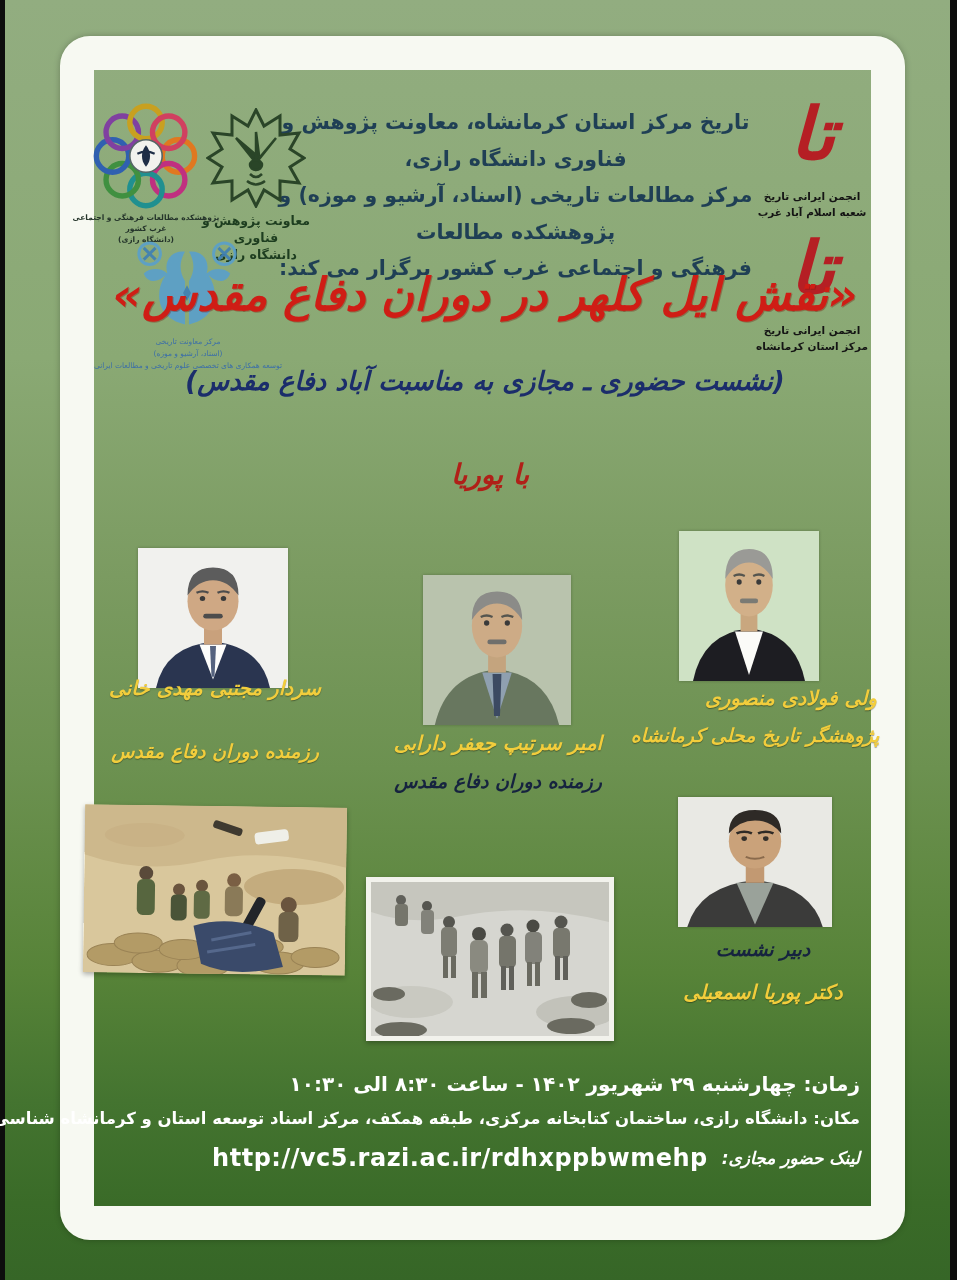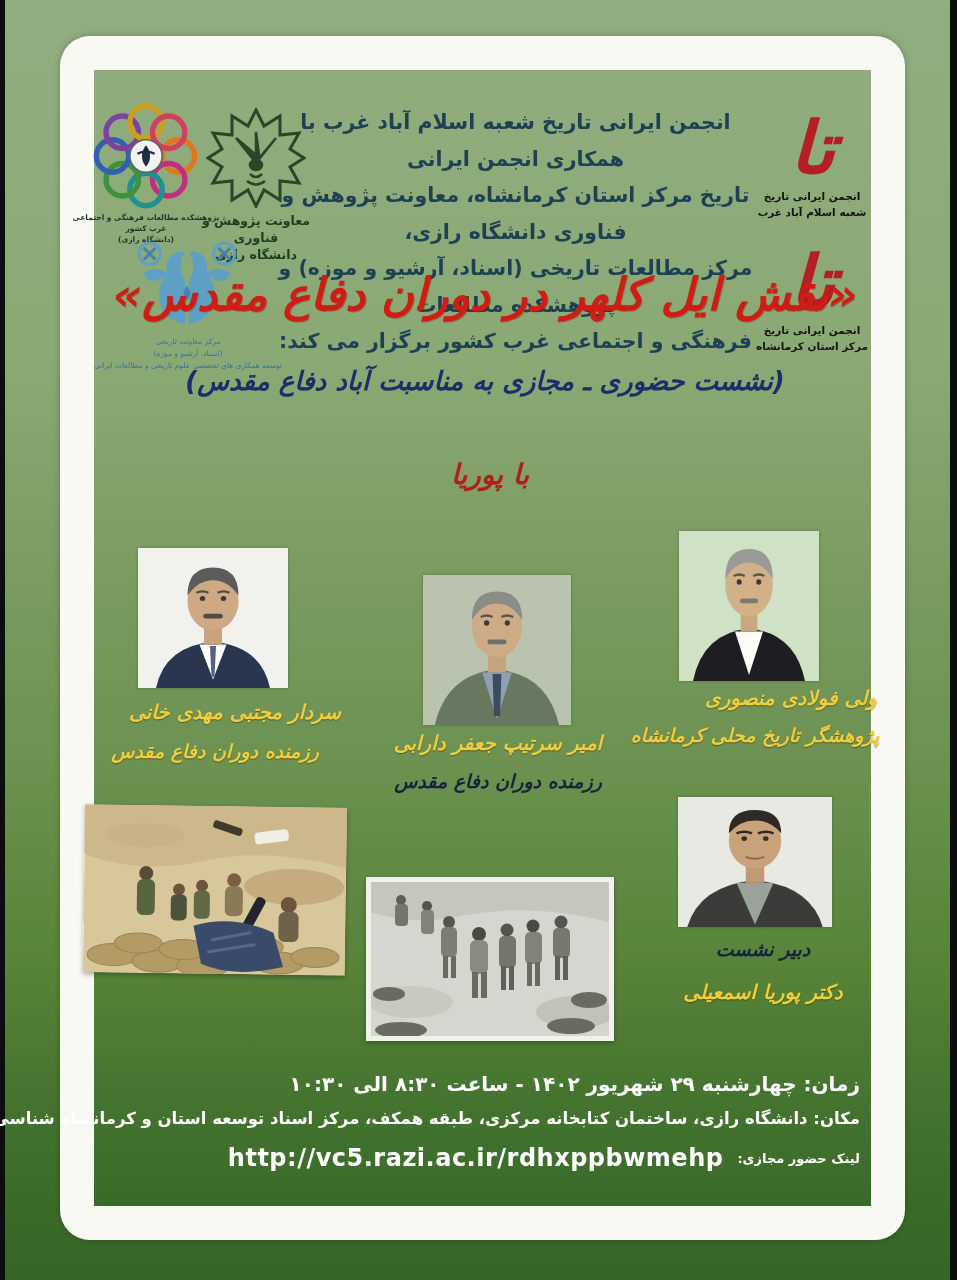--- a/index.html
+++ b/index.html
@@ -23,21 +23,21 @@
     left:258px;top:104px;width:515px;text-align:center;
     color:#1f3f55;font-weight:bold;font-size:20.5px;line-height:36.5px;
   }
   
   .rings-logo{left:92px;top:102px;width:108px;height:108px;}
   .rings-caption{left:66px;top:212px;width:160px;text-align:center;color:#25352b;font-size:7.5px;line-height:11px;font-weight:bold;}
   .razi-logo{left:206px;top:108px;width:100px;height:100px;}
   .razi-caption{left:186px;top:212px;width:140px;text-align:center;color:#1d3d1f;font-weight:bold;font-size:12.5px;line-height:17px;}
   .peacock-logo{left:128px;top:238px;width:118px;height:96px;}
   .peacock-caption{left:83px;top:336px;width:210px;text-align:center;color:#3c6fa8;font-size:7.5px;line-height:12px;}
-  .ta-logo{width:88px;height:86px;display:flex;align-items:flex-end;justify-content:center;}
+  .ta-logo{width:88px;height:86px;display:flex;align-items:flex-start;justify-content:center;}
   .ta-logo-1{left:768px;top:98px;}
   .ta-logo-2{left:768px;top:232px;}
   .ta-mark{font-family:"DejaVu Serif",serif;font-weight:bold;font-style:italic;font-size:72px;color:#b51f24;line-height:1;transform:scaleX(1.1);}
   .ta-caption{width:150px;text-align:center;color:#141414;font-weight:bold;font-size:10.5px;line-height:16px;}
   .ta-caption-1{left:737px;top:188px;}
   .ta-caption-2{left:737px;top:322px;}
   
   .main-title{
     left:110px;top:268px;width:750px;text-align:center;
     color:#cf1d15;font-size:45px;font-weight:bold;font-style:italic;
@@ -54,47 +54,46 @@
   
   .portrait{box-shadow:0 0 3px rgba(0,0,0,.25);}
   .portrait svg{display:block;width:100%;height:100%;}
   .p-mehdikhani{left:138px;top:548px;width:150px;height:140px;}
   .p-darabi{left:423px;top:575px;width:148px;height:150px;}
   .p-mansouri{left:679px;top:531px;width:140px;height:150px;}
   .p-esmaili{left:678px;top:797px;width:154px;height:130px;}
   .speaker-name{font-size:20px;font-weight:bold;font-style:italic;color:#f2cd3c;text-align:center;width:310px;text-shadow:0 1px 1px rgba(0,0,0,.35);}
   .speaker-role{font-size:19px;font-weight:bold;font-style:italic;color:#f2cd3c;text-align:center;width:310px;text-shadow:0 1px 1px rgba(0,0,0,.35);}
   .navy-text{color:#16233f !important;text-shadow:none !important;}
-  .n-mehdikhani{left:60px;top:700px;margin-left:20px;}  .r-mehdikhani{left:60px;top:740px;}
+  .n-mehdikhani{left:60px;top:676px;}  .r-mehdikhani{left:60px;top:740px;}
   .n-darabi{left:343px;top:731px;}     .r-darabi{left:343px;top:770px;}
   .n-mansouri{left:636px;top:686px;}   .r-mansouri{left:600px;top:724px;}
   .l-esmaili{left:608px;top:938px;}    .n-esmaili{left:608px;top:980px;}
   
   .war-photo{overflow:hidden;}
   .war-photo svg{display:block;width:100%;height:100%;}
   .war-left{left:84px;top:806px;width:262px;height:168px;transform:rotate(.8deg);box-shadow:0 2px 5px rgba(0,0,0,.3);}
   .war-mid{left:366px;top:877px;width:248px;height:164px;border:5px solid #f2f2ec;box-sizing:border-box;box-shadow:0 2px 5px rgba(0,0,0,.3);}
   
   .footer-line{color:#ffffff;font-weight:bold;text-align:right;white-space:nowrap;}
   .f-time{right:97px;top:1072px;font-size:20px;}
   .f-location{right:97px;top:1109px;font-size:16.5px;letter-spacing:-.2px;}
   .f-link-row{right:97px;top:1144px;display:flex;direction:rtl;align-items:center;gap:14px;}
-  .f-link-label{color:#fff;font-weight:bold;font-size:13px;white-space:nowrap;}
+  .f-link-label{color:#fff;font-weight:bold;font-size:17px;white-space:nowrap;font-style:italic;}
   .f-link-url{color:#fff;font-weight:bold;font-size:24px;direction:ltr;unicode-bidi:bidi-override;letter-spacing:.5px;}
 </style>
 </head>
 <body>
 
 <div id="poster">
   <div class="edge left"></div>
   <div class="edge right"></div>
   <div class="frame"></div>
 
   <div class="abs org-text rtl">
-    <div>انجمن ایرانی تاریخ شعبه اسلام آباد غرب با همکاری انجمن ایرانی</div>
     <div>تاریخ مرکز استان کرمانشاه، معاونت پژوهش و فناوری دانشگاه رازی،</div>
     <div>مرکز مطالعات تاریخی (اسناد، آرشیو و موزه) و پژوهشکده مطالعات</div>
     <div>فرهنگی و اجتماعی غرب کشور برگزار می کند:</div>
   </div>
 
   <div class="abs rings-logo">
     <svg viewBox="0 0 100 100">
       <g fill="none" stroke-width="5">
         <circle cx="80" cy="50" r="15" stroke="#e07820"></circle>
         <circle cx="71" cy="72" r="15" stroke="#c03080"></circle>

